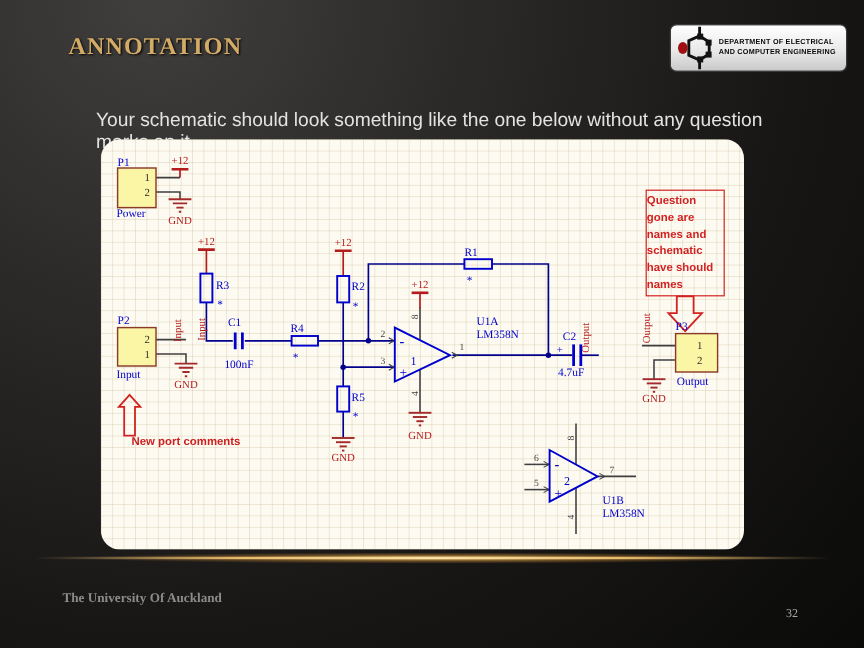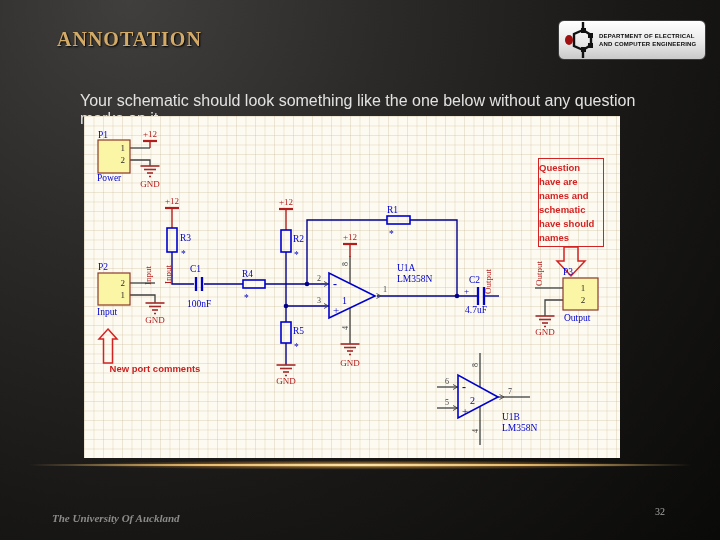--- a/index.html
+++ b/index.html
@@ -10,33 +10,33 @@
     font-weight:bold;font-size:20px;letter-spacing:1px;color:#d4ab66;text-shadow:1px 1px 2px #000;}
   .subtitle{position:absolute;left:80px;top:92px;width:560px;text-align:left;
     font-size:16px;color:#e2e2e2;}
   .logo{position:absolute;left:558px;top:20px;width:148px;height:40px;border-radius:6px;
     background:linear-gradient(180deg,#ffffff 0%,#e9e9e9 55%,#c9c9c9 100%);
     border:1px solid #3a3a3a;display:flex;align-items:center;gap:4px;padding:0 4px;box-sizing:border-box;}
   .logo-text{font-size:6px;font-weight:bold;color:#0a0a0a;line-height:1.35;letter-spacing:.2px;}
   .panel{position:absolute;left:84px;top:116px;width:536px;height:342px;background-color:#fdfbf1;
     background-image:linear-gradient(rgba(203,183,148,.33) 1px, transparent 1px),
       linear-gradient(90deg, rgba(203,183,148,.33) 1px, transparent 1px);
-    background-size:9.5px 9.5px;}
+    background-size:9.5px 9.5px;border-radius:16px;}
   .panel svg{position:absolute;left:0;top:0;}
   .qbox{position:absolute;left:454px;top:42px;width:66px;height:89px;border:1.5px solid #d32222;
     box-sizing:border-box;color:#d32222;font-size:9.5px;font-weight:bold;
     line-height:14px;padding-top:2px;}
   .port-comment{position:absolute;left:6px;top:247px;width:130px;color:#cc2020;
     font-size:9.5px;font-weight:bold;text-align:center;}
   .gold-bar{position:absolute;left:0;top:459px;width:720px;height:12px;
     background:radial-gradient(ellipse 52% 50% at 50% 50%, rgba(244,198,108,.95) 0%, rgba(165,115,45,.55) 45%, rgba(60,40,15,0) 78%);}
   .gold-core{position:absolute;left:0;top:464px;width:720px;height:2px;
     background:linear-gradient(90deg, transparent 4%, #e8bc6e 28%, #fbe3a8 50%, #e8bc6e 72%, transparent 96%);}
-  .footer{position:absolute;left:52px;top:512px;font-family:"Liberation Serif", serif;
-    font-style:italic;font-weight:bold;font-size:11px;color:#8b8b8b;}
+  .footer{position:absolute;left:52px;top:493px;font-family:"Liberation Serif", serif;
+    font-weight:bold;font-size:11px;color:#8b8b8b;}
   .pagenum{position:absolute;left:646px;top:506px;width:28px;text-align:center;
     font-family:"Liberation Serif", serif;font-size:10px;color:#a8a8a8;}
   text{font-family:"Liberation Serif", serif;}
   .t-blue{fill:#0000cd;font-size:9.5px;}
   .t-red{fill:#b41c1c;font-size:9px;}
   .t-pin{fill:#2a2a2a;font-size:9px;}
   .t-des{fill:#3f3f3f;font-size:8px;}
 </style>
 </head>
 <body>
@@ -246,21 +246,21 @@
       <text class="t-des" x="394" y="317" transform="rotate(-90 394 317)">4</text>
       <text x="378" y="275" fill="#0000cd" font-size="12" font-weight="bold">-</text>
       <text x="378" y="299" fill="#0000cd" font-size="11">+</text>
       <text x="386" y="288" fill="#0000cd" font-size="10">2</text>
       <text class="t-blue" x="418" y="304">U1B</text>
       <text class="t-blue" x="418" y="315">LM358N</text>
     </svg>
 
     <div class="qbox">
       <div>Question</div>
-      <div>have are</div>
+      <div>gone are</div>
       <div>names and</div>
       <div>schematic</div>
       <div>have should</div>
       <div>names</div>
     </div>
 
     <div class="port-comment">New port comments</div>
   </div>
 
   <div class="gold-bar"></div>

